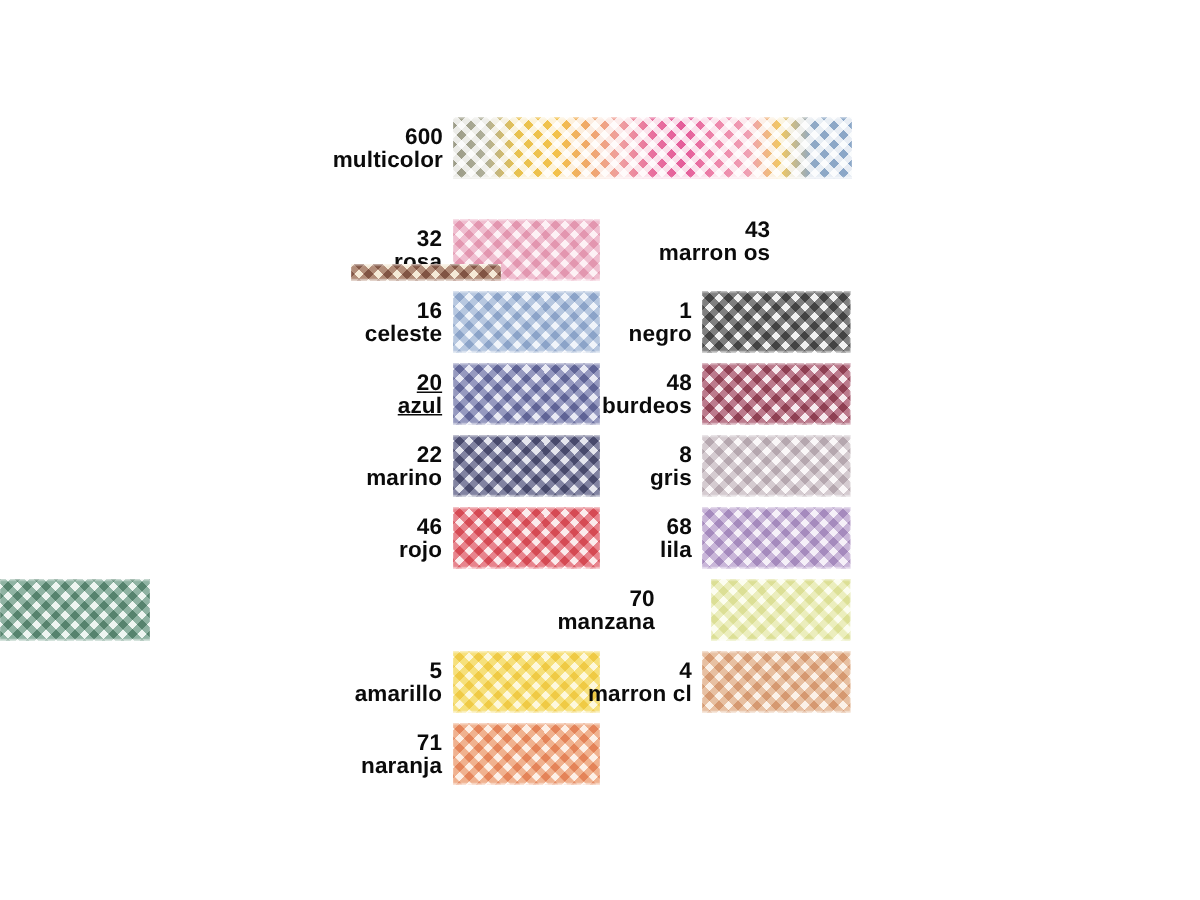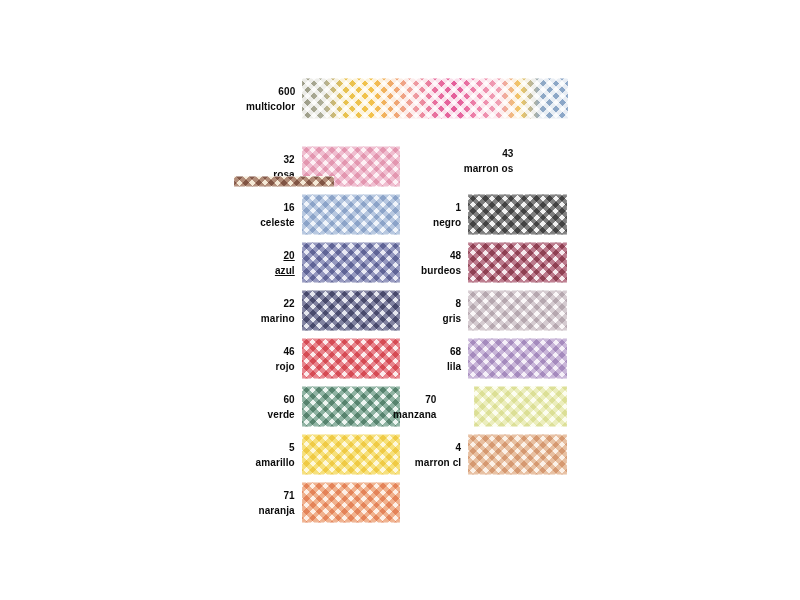--- a/index.html
+++ b/index.html
@@ -30,21 +30,21 @@
 
   .label-block {
     display: flex;
     flex-direction: column;
     align-items: flex-end;
     justify-content: center;
     text-align: right;
     padding-right: 7px;
     color: #0b0b0b;
     font-weight: bold;
-    font-size: 10px;
+    font-size: 15px;
     line-height: 15px;
     letter-spacing: 0.1px;
     white-space: nowrap;
   }
   .label-code { display:block; }
   .label-name { display:block; }
 
   .swatch {
     position: relative;
     overflow: hidden;
@@ -151,24 +151,20 @@
       <div class="swatch" style="width: 100px; height: 41px; background-image: repeating-linear-gradient(45deg, rgba(223, 74, 88, 0.62) 0px, rgba(223, 74, 88, 0.62) 4.68px, rgba(255, 255, 255, 0) 4.68px, rgba(255, 255, 255, 0) 9px), repeating-linear-gradient(-45deg, rgba(223, 74, 88, 0.62) 0px, rgba(223, 74, 88, 0.62) 4.68px, rgba(255, 255, 255, 0) 4.68px, rgba(255, 255, 255, 0) 9px); background-color: rgb(251, 236, 237); background-blend-mode: multiply, multiply;"></div>
     </div>
     <div class="swatch-row" style="left: 0px; top: 338px; width: 567px; height: 41px;">
       <div class="label-block" style="width: 467px; height: 41px;">
         <span class="label-code">68</span>
         <span class="label-name">lila</span>
       </div>
       <div class="swatch" style="width: 100px; height: 41px; background-image: repeating-linear-gradient(45deg, rgba(181, 156, 203, 0.62) 0px, rgba(181, 156, 203, 0.62) 4.68px, rgba(255, 255, 255, 0) 4.68px, rgba(255, 255, 255, 0) 9px), repeating-linear-gradient(-45deg, rgba(181, 156, 203, 0.62) 0px, rgba(181, 156, 203, 0.62) 4.68px, rgba(255, 255, 255, 0) 4.68px, rgba(255, 255, 255, 0) 9px); background-color: rgb(245, 240, 248); background-blend-mode: multiply, multiply;"></div>
     </div>
     <div class="swatch-row" style="left: 0px; top: 386px; width: 400px; height: 41px;">
-      <div class="label-block" style="width: 300px; height: 41px;">
-        <span class="label-code">60</span>
-        <span class="label-name">verde</span>
-      </div>
       <div class="swatch" style="width: 100px; height: 41px; background-image: repeating-linear-gradient(45deg, rgba(91, 144, 121, 0.62) 0px, rgba(91, 144, 121, 0.62) 4.68px, rgba(255, 255, 255, 0) 4.68px, rgba(255, 255, 255, 0) 9px), repeating-linear-gradient(-45deg, rgba(91, 144, 121, 0.62) 0px, rgba(91, 144, 121, 0.62) 4.68px, rgba(255, 255, 255, 0) 4.68px, rgba(255, 255, 255, 0) 9px); background-color: rgb(238, 245, 241); background-blend-mode: multiply, multiply;"></div>
     </div>
     <div class="swatch-row" style="left: 0px; top: 386px; width: 567px; height: 41px; gap: 30px;">
       <div class="label-block" style="width: 467px; height: 41px;">
         <span class="label-code">70</span>
         <span class="label-name">manzana</span>
       </div>
       <div class="swatch" style="width: 100px; height: 41px; background-image: repeating-linear-gradient(45deg, rgba(228, 230, 168, 0.62) 0px, rgba(228, 230, 168, 0.62) 4.68px, rgba(255, 255, 255, 0) 4.68px, rgba(255, 255, 255, 0) 9px), repeating-linear-gradient(-45deg, rgba(228, 230, 168, 0.62) 0px, rgba(228, 230, 168, 0.62) 4.68px, rgba(255, 255, 255, 0) 4.68px, rgba(255, 255, 255, 0) 9px); background-color: rgb(252, 253, 240); background-blend-mode: multiply, multiply;"></div>
     </div>
     <div class="swatch-row" style="left: 0px; top: 434px; width: 400px; height: 41px;">

